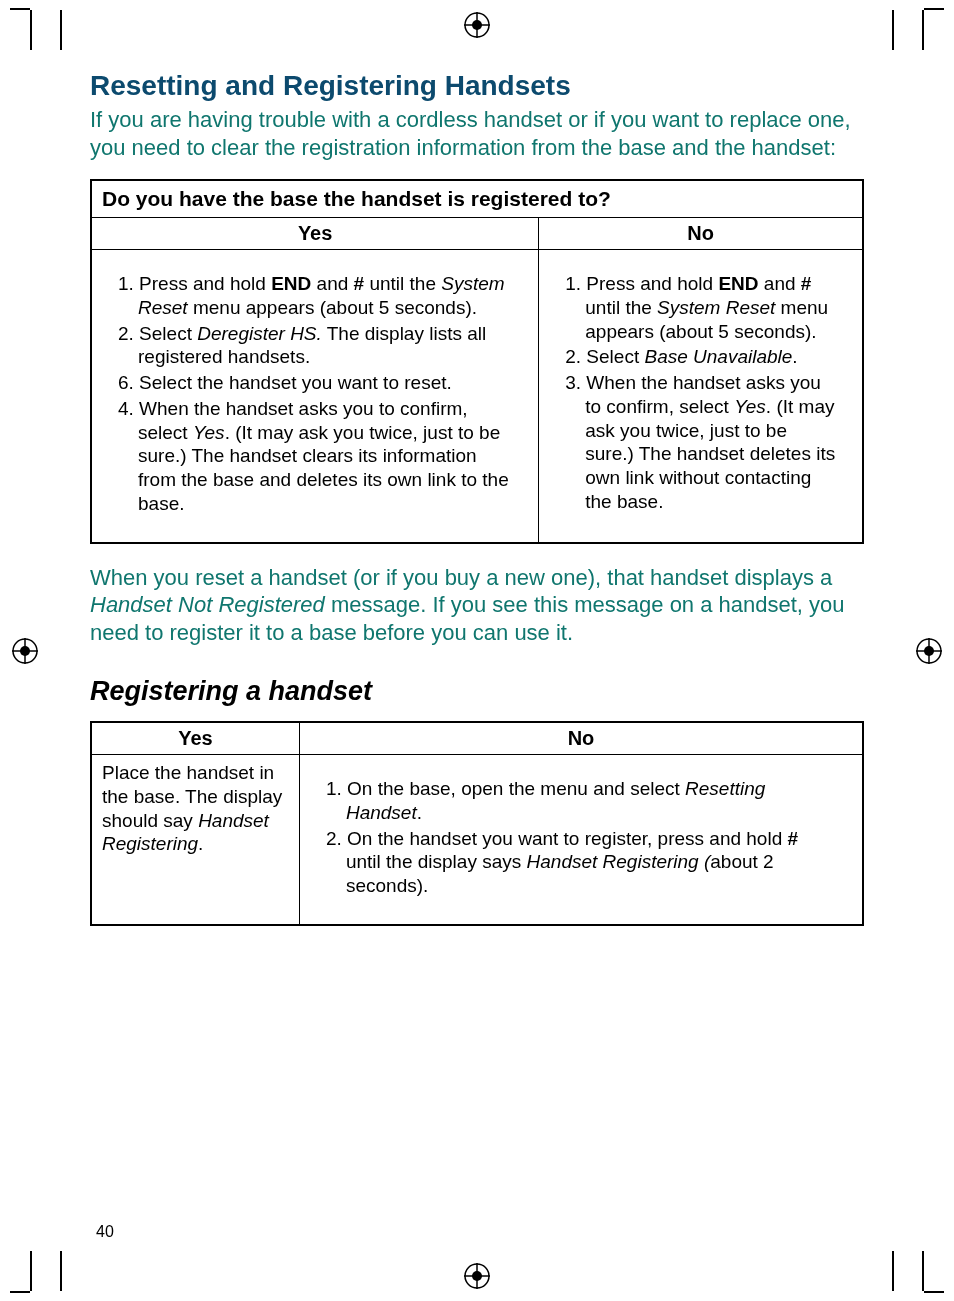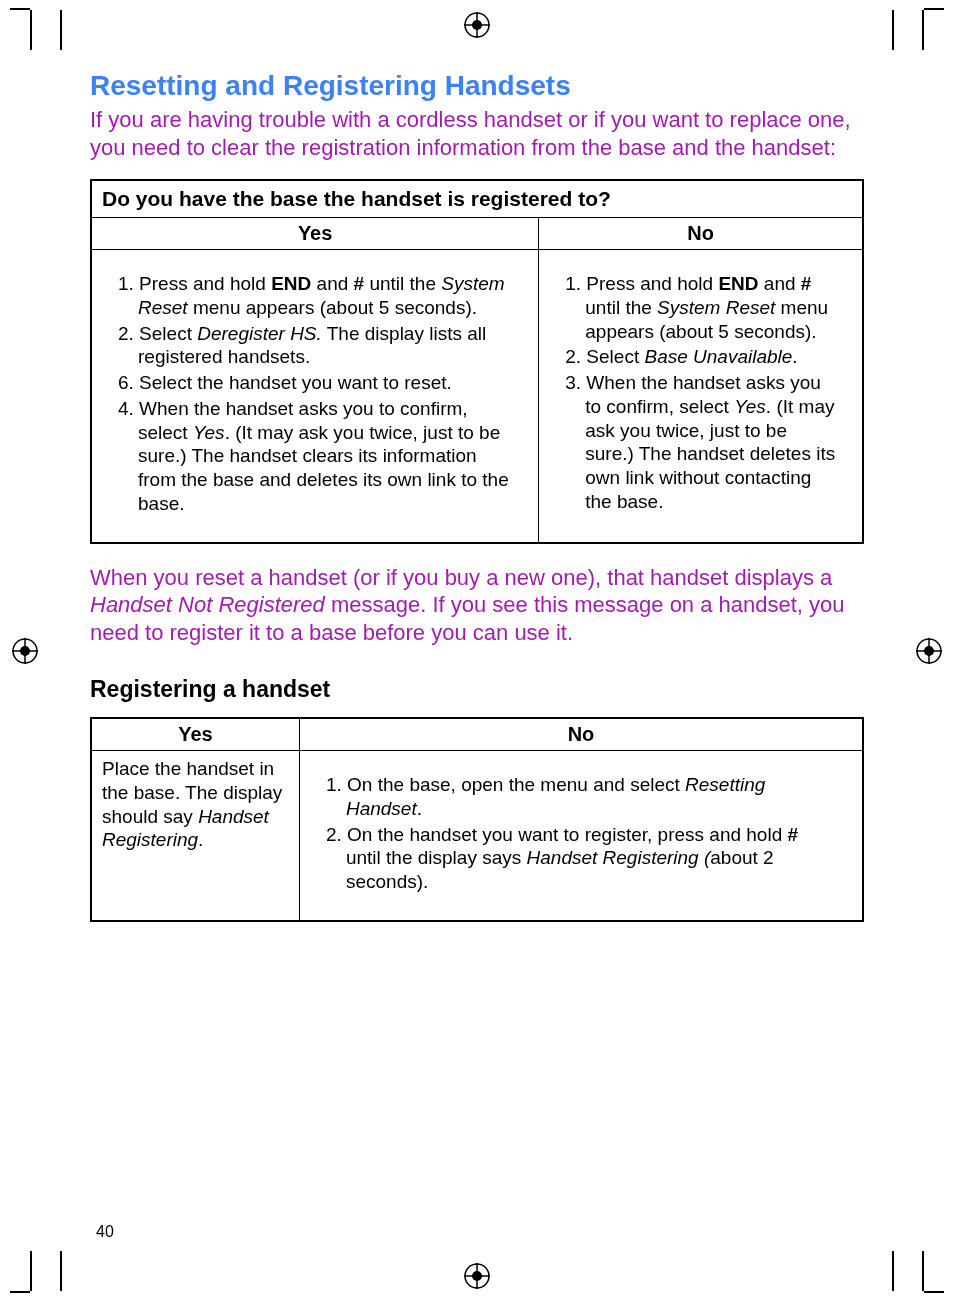--- a/index.html
+++ b/index.html
@@ -33,27 +33,27 @@
   .reg-top { position:absolute; top:12px; left:50%; transform:translateX(-50%); }
   .reg-bottom { position:absolute; bottom:12px; left:50%; transform:translateX(-50%); }
   .reg-left { position:absolute; top:50%; left:12px; transform:translateY(-50%); }
   .reg-right { position:absolute; top:50%; right:12px; transform:translateY(-50%); }
   .reg-mark svg { display:block; }
 
   h1.section-title {
     font-size: 28px;
     font-weight: bold;
     margin: 10px 0 4px 0;
-    color: #3b82f6;
+    color: #0c4a6e;
   }
   p.body {
     font-size: 22px;
     line-height: 1.25;
     margin: 0 0 18px 0;
-    color: #a21caf;
+    color: #0f766e;
   }
   table.info {
     width: 100%;
     border-collapse: collapse;
     border: 2px solid #000;
     margin-bottom: 20px;
   }
   table.info th.span {
     border-bottom: 1px solid #000;
     text-align: left;
@@ -79,21 +79,22 @@
   .step-list {
     margin:16px;
     padding-left: 20px;
     list-style: none;
   }
   .step-list li {
     text-indent: -20px;
     margin-bottom: 2px;
   }
   h2.subhead {
-    font-size: 23px;
+    font-size: 27px;
+    font-style: italic;
     font-weight: bold;
     margin: 30px 0 14px 0;
   }
   .page-num {
     position: absolute;
     bottom: 60px;
     left: 96px;
     font-size: 16px;
   }
 </style>

